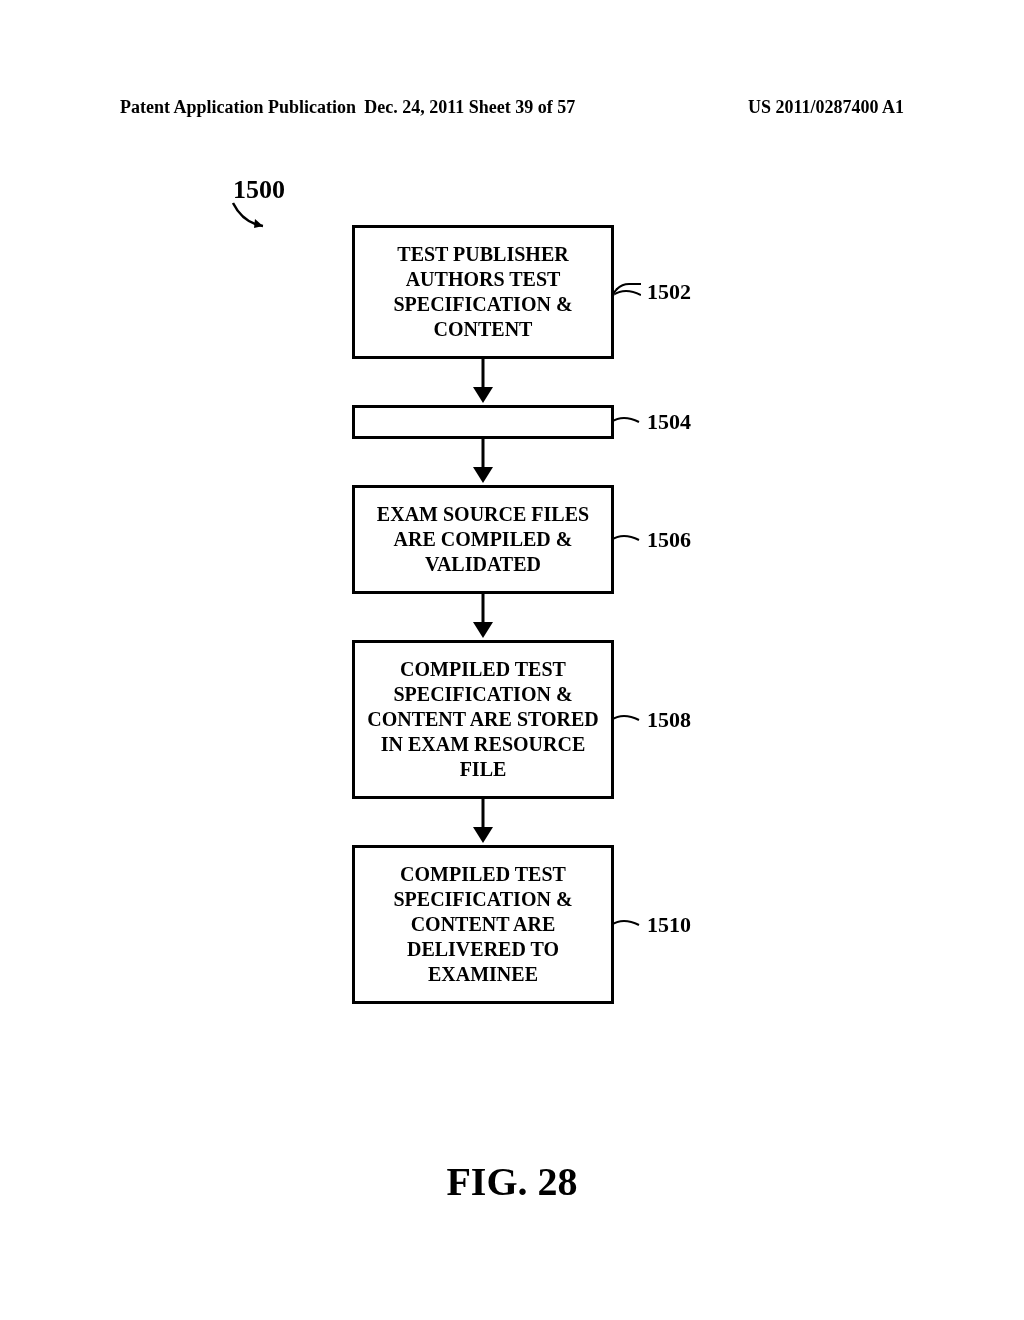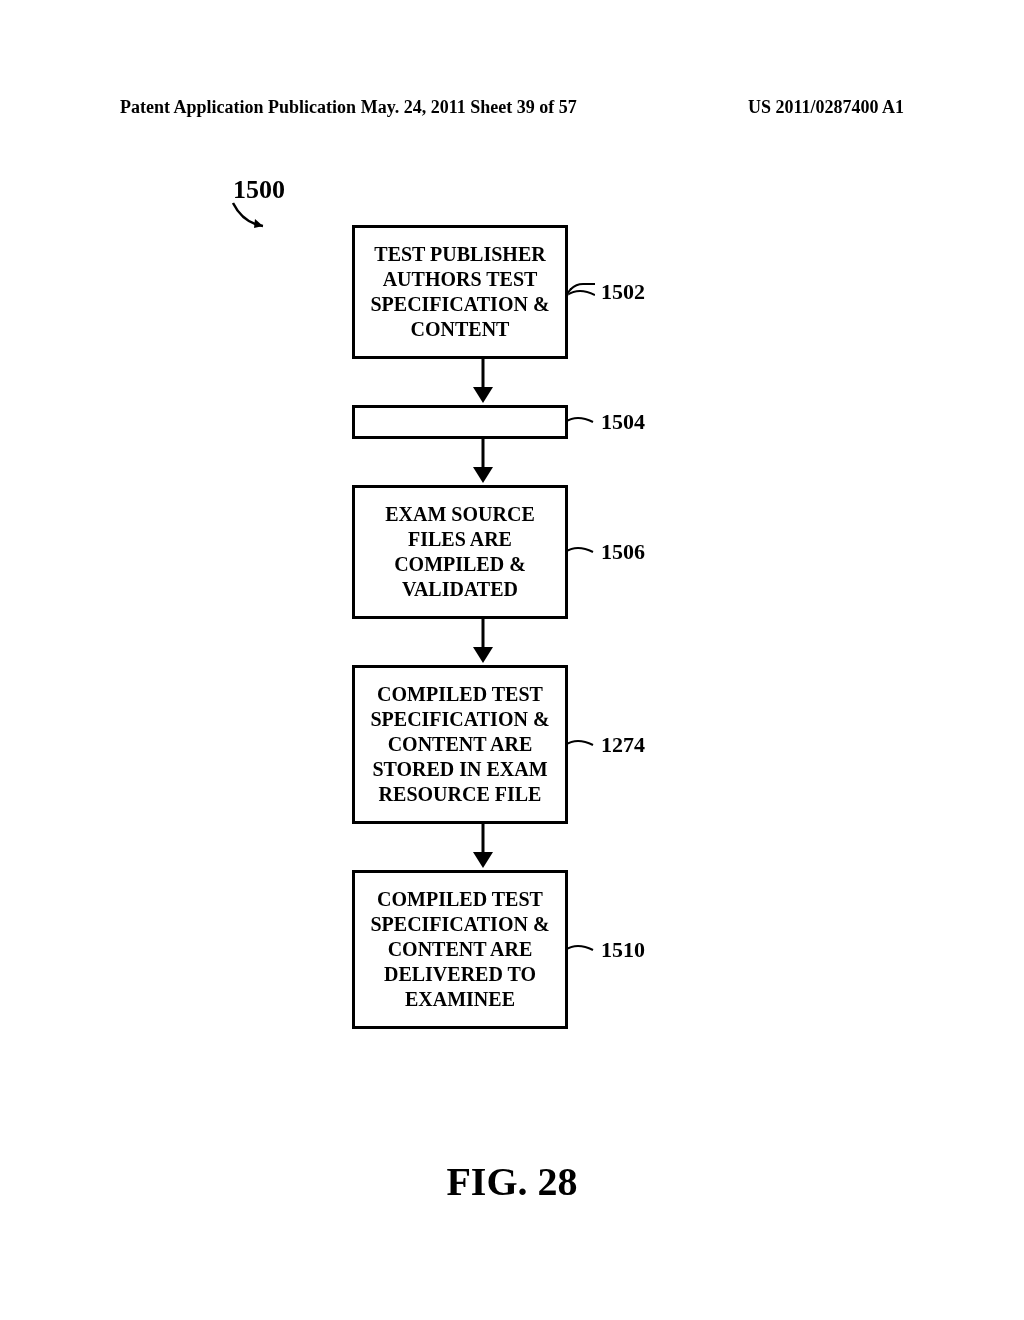--- a/index.html
+++ b/index.html
@@ -32,21 +32,21 @@
       font-weight: bold;
     }
     .flowchart {
       position: absolute;
       top: 225px;
       left: 352px;
       width: 280px;
     }
     .box {
       border: 3px solid black;
-      width: 216px;
+      width: 262px;
       text-align: center;
       font-size: 20px;
       font-weight: bold;
       padding: 14px 8px;
       line-height: 1.25;
       background: white;
       position: relative;
       margin-left: 0;
     }
     .arrow-down {
@@ -109,21 +109,21 @@
       position: absolute;
       top: 198px;
       left: 228px;
     }
   </style>
 </head>
 <body>
 
 <div class="header">
   <span class="header-left">Patent Application Publication</span>
-  <span class="header-center">May. 24, 2011  Sheet 39 of 57</span>
+  <span class="header-center">Dec. 24, 2011  Sheet 39 of 57</span>
   <span class="header-right">US 2011/0287400 A1</span>
 </div>
 
 <div class="ref-num">1500</div>
 <svg class="ref-curve" width="50" height="40">
   <path d="M 5 5 Q 15 25 35 28" stroke="black" stroke-width="2.5" fill="none"></path>
   <polygon points="35,28 27,21 26,30" fill="black"></polygon>
 </svg>
 
 <div class="flowchart">
@@ -152,21 +152,21 @@
     </svg>
     <span class="callout">1506</span>
   </div>
   <div class="arrow-down"></div>
 
   <div class="box">
     <span>COMPILED TEST SPECIFICATION &amp; CONTENT ARE STORED IN EXAM RESOURCE FILE</span>
     <svg width="30" height="20" style="position:absolute;right:-30px;top:50%;transform:translateY(-50%);">
       <path d="M 0 10 Q 12 2 28 10" stroke="black" stroke-width="2" fill="none"></path>
     </svg>
-    <span class="callout">1274</span>
+    <span class="callout">1508</span>
   </div>
   <div class="arrow-down"></div>
 
   <div class="box">
     <span>COMPILED TEST SPECIFICATION &amp; CONTENT ARE DELIVERED TO EXAMINEE</span>
     <svg width="30" height="20" style="position:absolute;right:-30px;top:50%;transform:translateY(-50%);">
       <path d="M 0 10 Q 12 2 28 10" stroke="black" stroke-width="2" fill="none"></path>
     </svg>
     <span class="callout">1510</span>
   </div>

